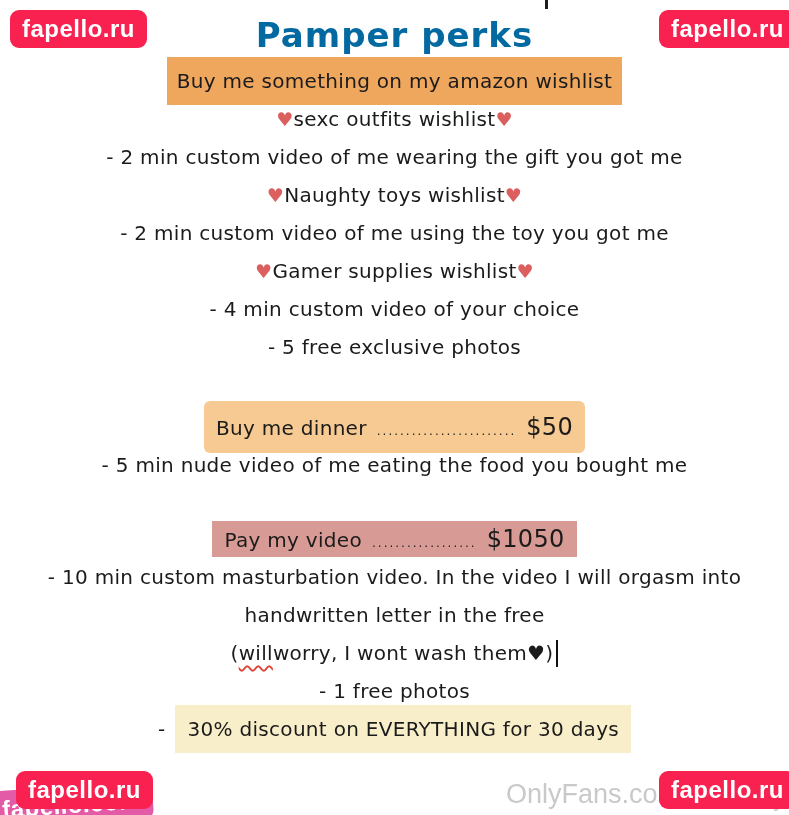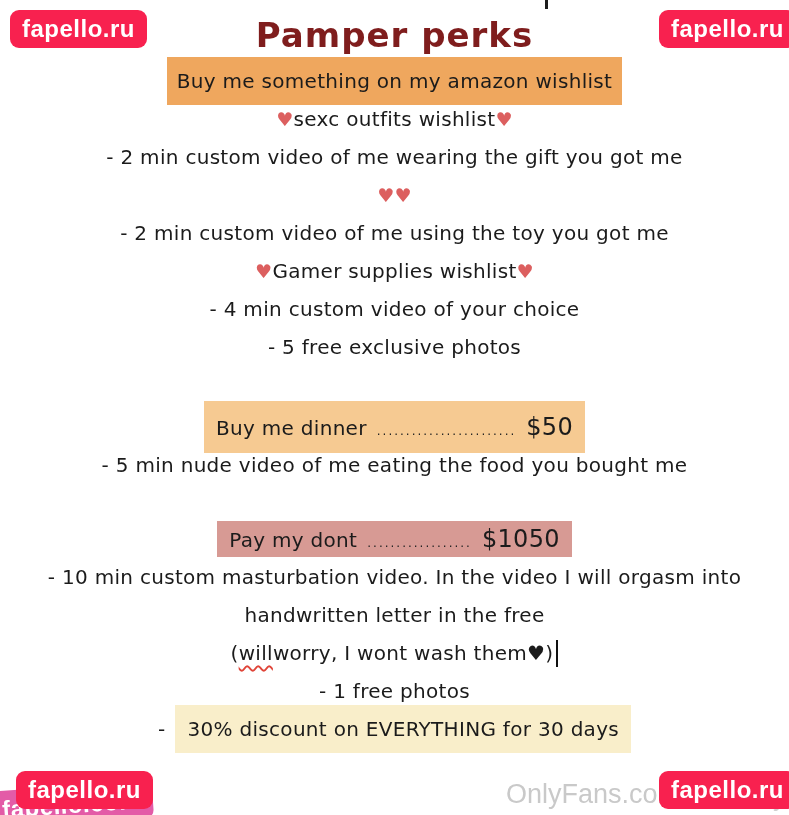--- a/index.html
+++ b/index.html
@@ -57,33 +57,33 @@
     position:absolute;left:545px;top:0;width:3px;height:9px;
     background:#1d1d1d;z-index:4;
   }
   
   .title-row{
     padding-top:8px;height:54px;
     display:flex;align-items:center;justify-content:center;
   }
   .title{
     font-size:34px;font-weight:600;
-    color:#7f1d1d;
+    color:#0369a1;
     letter-spacing:1px;
   }
   .l{
     height:38px;
     display:flex;align-items:center;justify-content:center;
     font-size:20px;
     letter-spacing:0.3px;
   }
   .gap-dinner{margin-top:42px;}
   .gap-rent{margin-top:36px;}
   .hl-orange{background:#efa75e;padding:12px 10px;}
-  .hl-peach{background:#f6ca92;padding:12px 12px;display:inline-flex;align-items:baseline;}
+  .hl-peach{background:#f6ca92;padding:12px 12px;display:inline-flex;align-items:baseline;border-radius:6px;}
   .hl-rose{background:#d79a94;padding:4px 12px;display:inline-flex;align-items:baseline;}
   .hl-yellow{background:#f9eeca;padding:12px 12px;}
   .hl-yellow-inline{background:#f9eeca;padding:3px 6px;margin:0 7px;}
   .heart{color:#dc5f5f;font-size:19px;}
   .dots{
     font-size:12px;letter-spacing:2px;margin:0 10px;
     color:#222;align-self:flex-end;padding-bottom:3px;
   }
   .price{font-size:24px;}
   .dash{margin-right:10px;}
@@ -125,20 +125,21 @@
     <span class="heart">♥</span>
       <span>sexc outfits wishlist</span>
       <span class="heart">♥</span>
   </div>
   <div class="l">
     <span>-  2 min custom video of me wearing the gift you got me</span>
   </div>
 
   <div class="l">
     <span class="heart">♥</span>
+      <span>Naughty toys wishlist</span>
       <span class="heart">♥</span>
   </div>
   <div class="l">
     <span>-  2 min custom video of me using the toy you got me</span>
   </div>
 
   <div class="l">
     <span class="heart">♥</span>
       <span>Gamer supplies wishlist</span>
       <span class="heart">♥</span>
@@ -156,21 +157,21 @@
       <span class="dots">........................</span>
       <span class="price">$50</span>
     </span>
   </div>
   <div class="l">
     <span>-  5 min nude video of me eating the food you bought me</span>
   </div>
 
   <div class="l gap-rent">
     <span class="hl-rose">
-      <span>Pay my dont</span>
+      <span>Pay my video</span>
       <span class="dots">..................</span>
       <span class="price">$1050</span>
     </span>
   </div>
   <div class="l">
     <span>-  10 min custom masturbation video. In the video I will orgasm into</span>
   </div>
   <div class="l">
     <span>handwritten letter in the free</span>
   </div>

